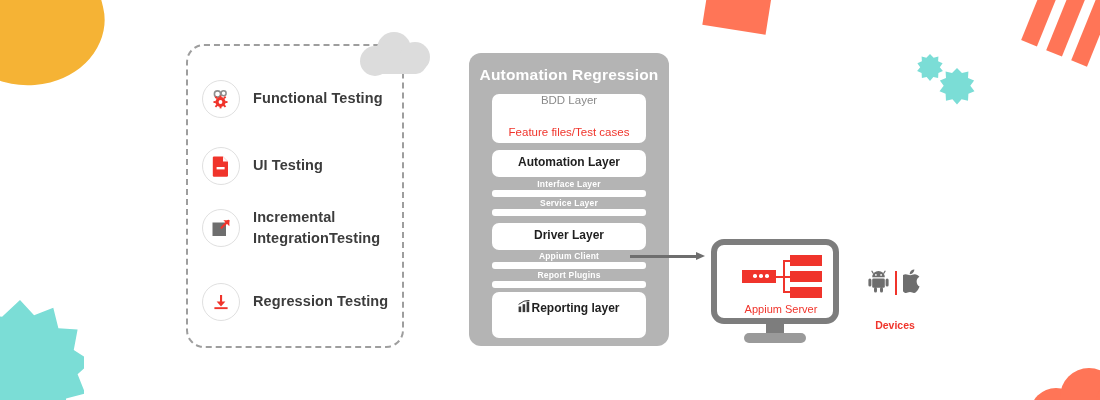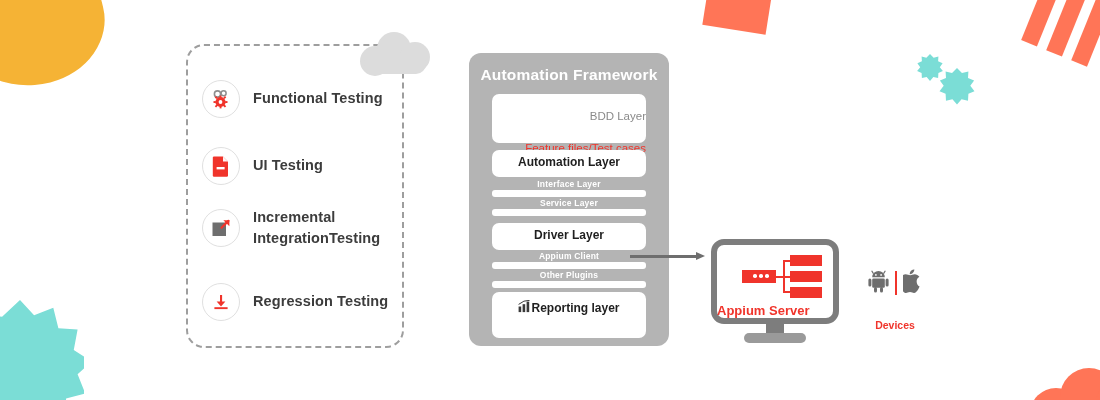--- a/index.html
+++ b/index.html
@@ -153,21 +153,21 @@
   }
   .fw-card {
     position: absolute;
     left: 492px;
     width: 154px;
     background: #ffffff;
     border-radius: 7px;
     box-sizing: border-box;
     text-align: center;
   }
-  .fw-card.bdd   { top: 94px;  height: 49px; padding-top: 16px; text-align: right; }
+  .fw-card.bdd   { top: 94px;  height: 49px; padding-top: 0; }
   .fw-card.frame { top: 150px; height: 27px; padding-top: 5px; }
   .fw-card.drv   { top: 223px; height: 27px; padding-top: 5px; }
   .fw-card.rep   { top: 292px; height: 46px; padding-top: 7px; }
 
   .card-head-light { font-size: 11.5px; color: #8a8a8a; }
   .card-head-dark  { font-size: 12px; color: #1f1f1f; font-weight: bold; }
   .card-sub-red    { font-size: 11.5px; color: #F0342B; margin-top: 20px; }
 
   .sub-label {
     position: absolute;
@@ -231,22 +231,22 @@
   .monitor-neck {
     position: absolute; left: 55px; top: 85px;
     width: 18px; height: 11px; background: #7d7d7d;
   }
   .monitor-base {
     position: absolute; left: 33px; top: 94px;
     width: 62px; height: 10px; background: #9a9a9a; border-radius: 5px;
   }
   .appium-label {
     position: absolute; left: 0; top: 58px; width: 128px;
-    color: #F0342B;
-    font-size: 13px; font-weight: bold;
+    text-align: center; color: #F0342B;
+    font-size: 11px; font-weight: normal;
   }
   .srv-glyph { position: absolute; left: 25px; top: 10px; width: 80px; height: 44px; }
   .srv-glyph .blk { position: absolute; background: #F0342B; }
   .srv-glyph .main { left: 0px; top: 15px; width: 34px; height: 13px; }
   .srv-glyph .b1 { left: 48px; top: 0px;  width: 32px; height: 11px; }
   .srv-glyph .b2 { left: 48px; top: 16px; width: 32px; height: 11px; }
   .srv-glyph .b3 { left: 48px; top: 32px; width: 32px; height: 11px; }
   .srv-glyph .ln-v { left: 41px; top: 5px; width: 2px; height: 33px; }
   .srv-glyph .ln-h1 { left: 41px; top: 5px;  width: 8px; height: 2px; }
   .srv-glyph .ln-h2 { left: 34px; top: 21px; width: 15px; height: 2px; }
@@ -341,21 +341,21 @@
       <svg width="20" height="20" viewBox="0 0 20 20">
         <rect x="9" y="3" width="2.1" height="8" fill="#F0342B"></rect>
         <path d="M5.6 9.6 H14.4 L10 14.6 Z" fill="#F0342B"></path>
         <rect x="3.4" y="15.2" width="13.2" height="1.9" fill="#F0342B"></rect>
       </svg>
     </div>
     <span class="type-label">Regression Testing</span>
   </div>
 
   <div class="fw-panel"></div>
-  <div class="fw-title" style="left:469px; width:200px; top:66px; position:absolute;">Automation Framework</div>
+  <div class="fw-title" style="left:469px; width:200px; top:66px; position:absolute;">Automation Regression</div>
 
   <div class="fw-card bdd">
     <div class="card-head-light">BDD Layer</div>
     <div class="card-sub-red">Feature files/Test cases</div>
   </div>
 
   <div class="fw-card frame">
     <div class="card-head-dark">Automation Layer</div>
   </div>
 
@@ -363,21 +363,21 @@
   <div class="sub-bar sb1"></div>
   <div class="sub-label sl2">Service Layer</div>
   <div class="sub-bar sb2"></div>
 
   <div class="fw-card drv">
     <div class="card-head-dark">Driver Layer</div>
   </div>
 
   <div class="sub-label sl3">Appium Client</div>
   <div class="sub-bar sb3"></div>
-  <div class="sub-label sl4">Other Plugins</div>
+  <div class="sub-label sl4">Report Plugins</div>
   <div class="sub-bar sb4"></div>
 
   <div class="fw-card rep">
     <div class="rep-head">
       <span>
         <svg width="13" height="13" viewBox="0 0 13 13">
           <rect x="0.6" y="6.5" width="2.6" height="5.6" fill="#3a3a3a"></rect>
           <rect x="4.6" y="4.2" width="2.6" height="7.9" fill="#3a3a3a"></rect>
           <rect x="8.6" y="1.6" width="2.6" height="10.5" fill="#3a3a3a"></rect>
           <path d="M0.6 4.4 L5.9 1.2 L11.6 0.3" stroke="#3a3a3a" stroke-width="1" fill="none"></path>

